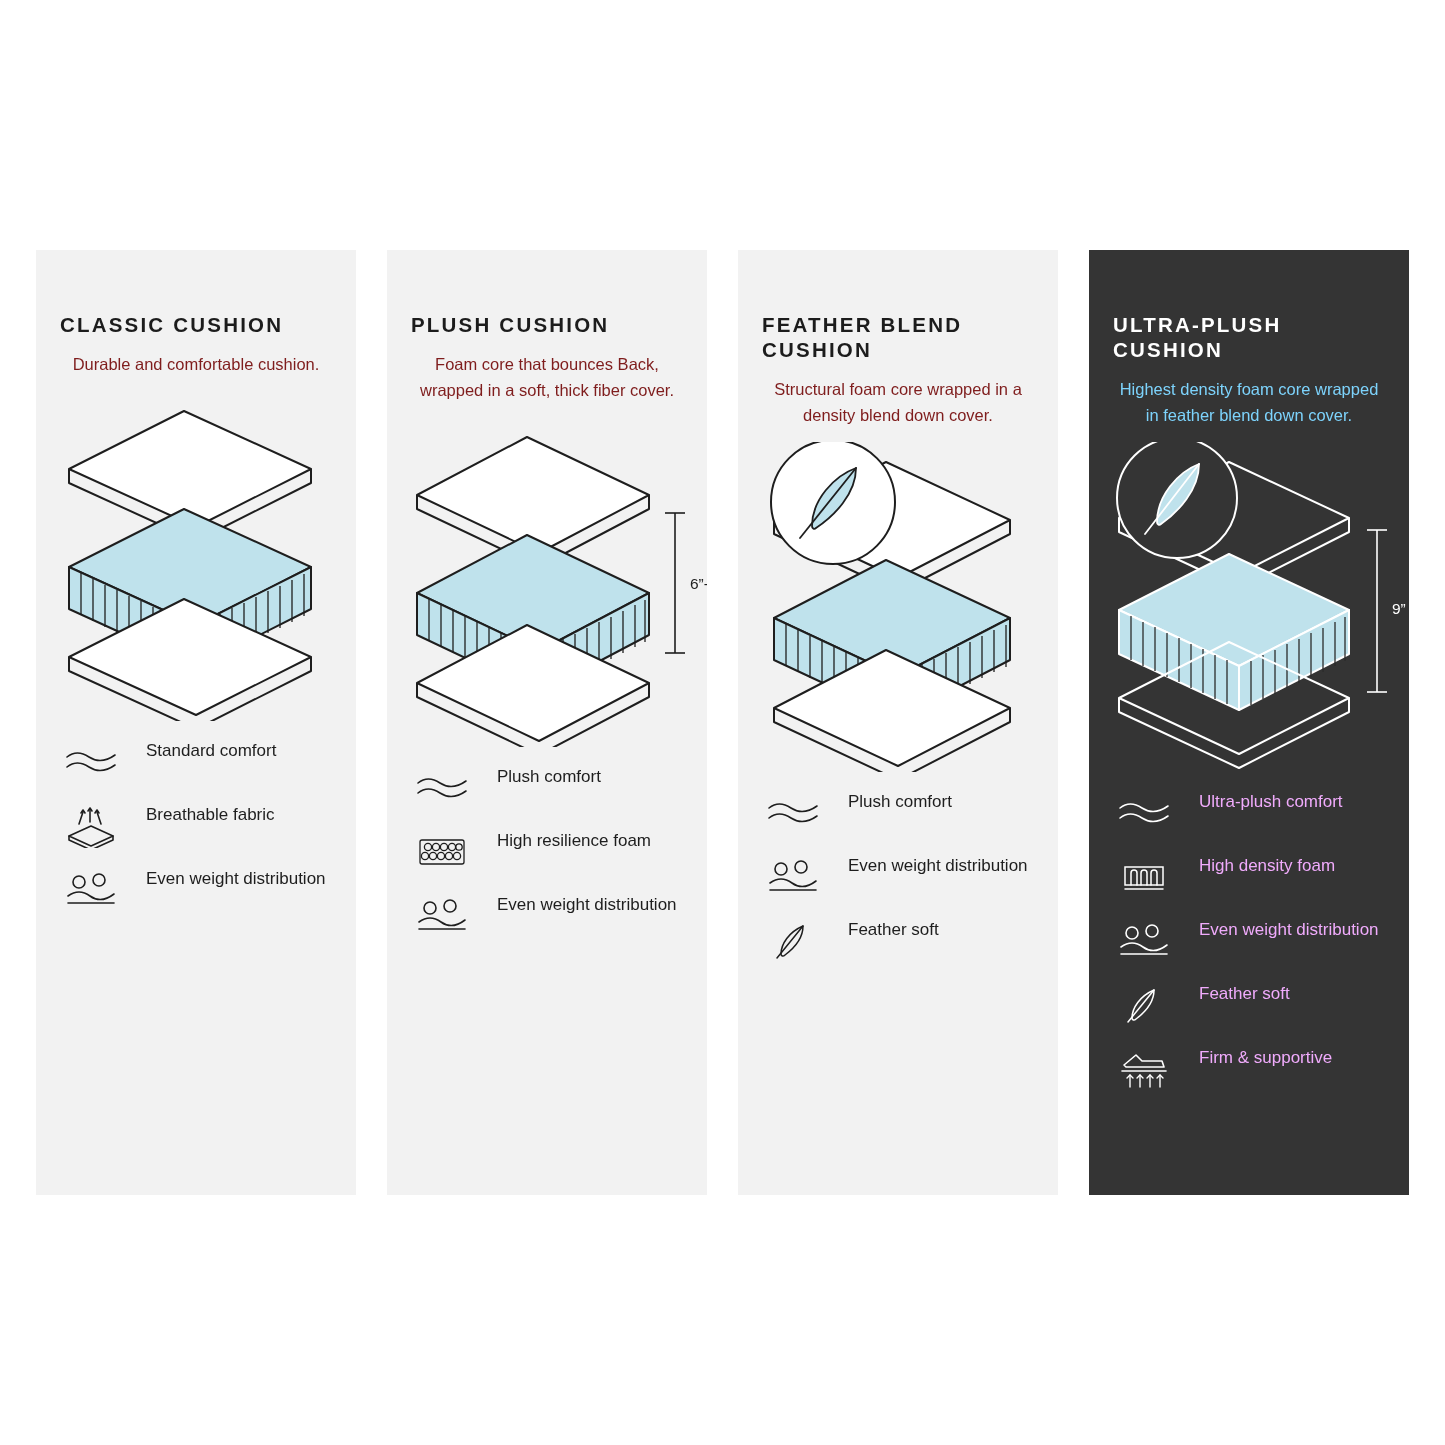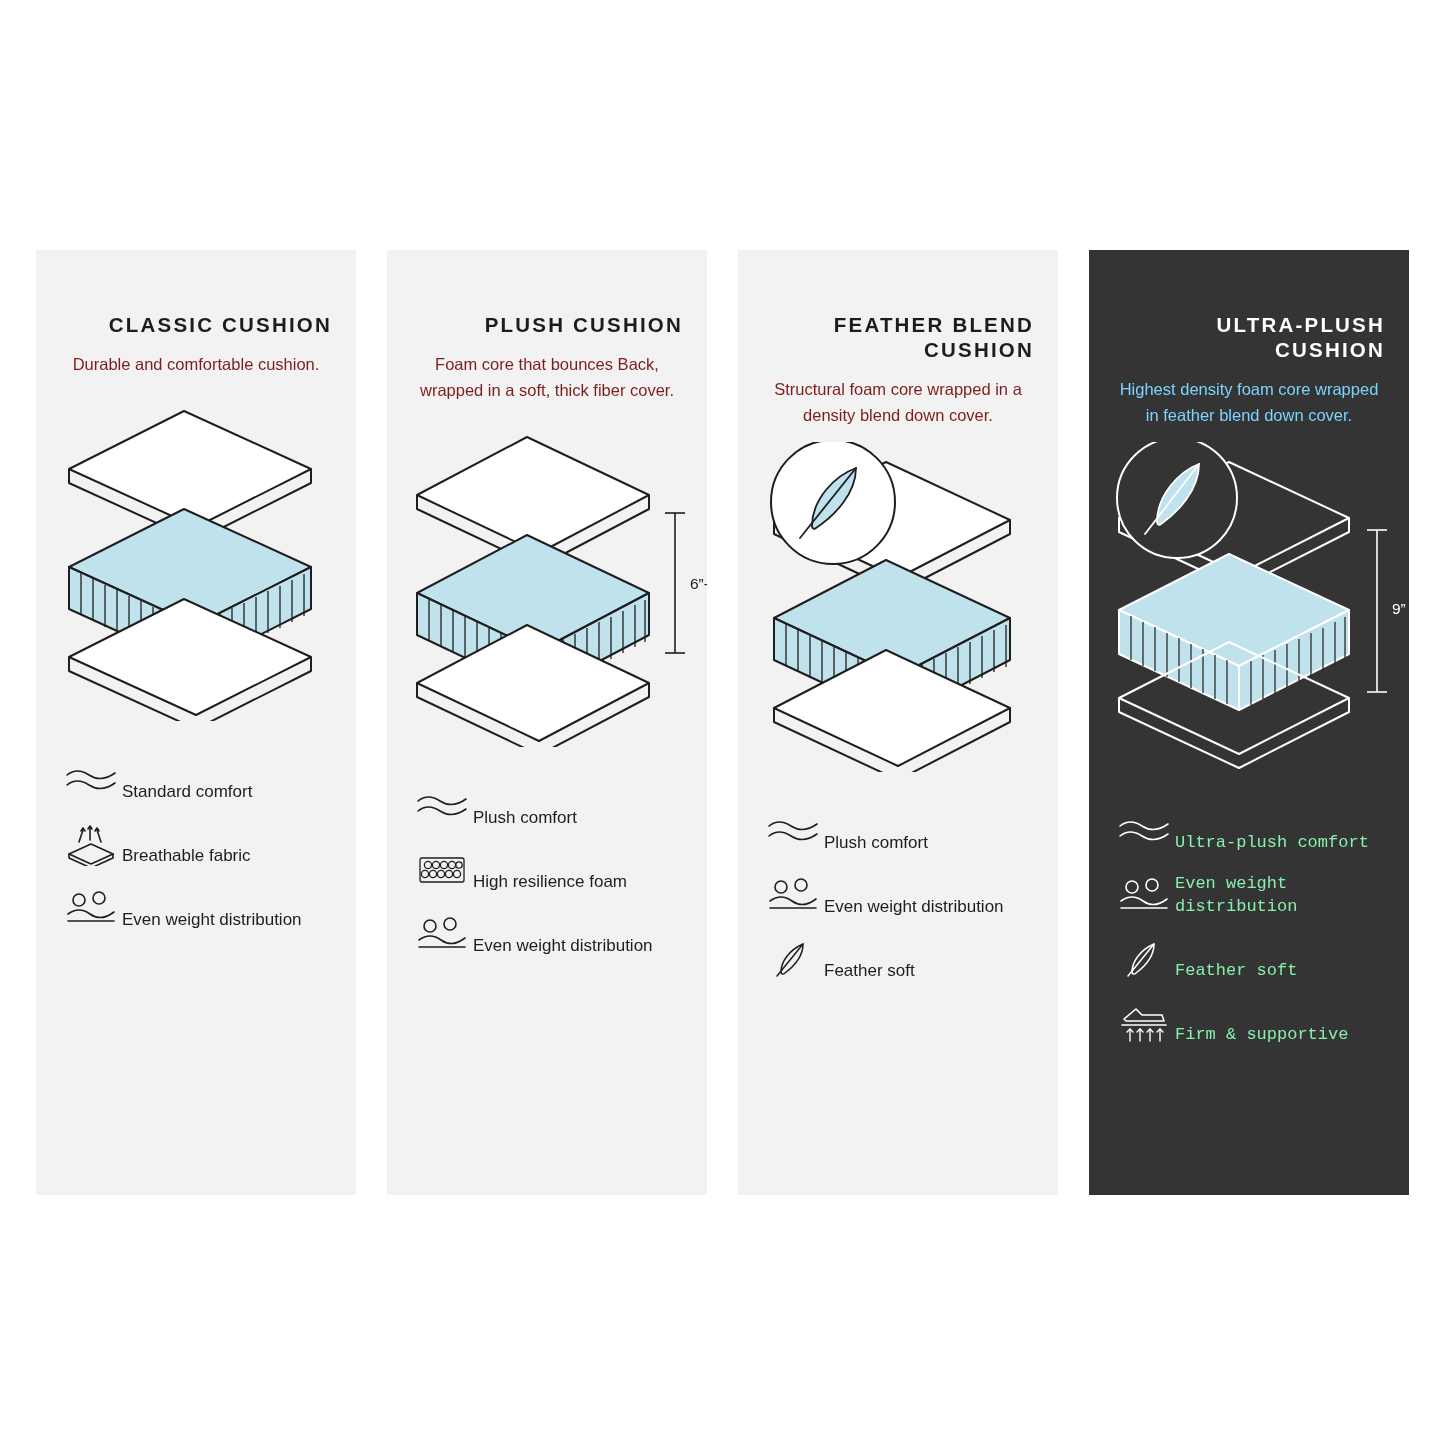--- a/index.html
+++ b/index.html
@@ -33,21 +33,21 @@
     height: 945px;
     background: #f2f2f2;
     padding: 0;
     overflow: hidden;
   }
   .card.dark {
     background: #343434;
   }
   .card-title {
     margin: 62px 24px 0 24px;
-    text-align: right;
+    text-align: left;
     font-size: 20.5px;
     font-weight: bold;
     letter-spacing: 2.2px;
     line-height: 25px;
     color: #1c1c1c;
     text-transform: uppercase;
   }
   .card.dark .card-title { color: #ffffff; }
   .card-sub {
     margin: 14px 30px 0 30px;
@@ -65,38 +65,38 @@
   }
   .art svg { display: block; }
 
   .features {
     margin: 18px 0 0 0;
     padding: 0 18px 0 24px;
     list-style: none;
   }
   .feature {
     display: flex;
-    align-items: flex-end;
-    gap: 0;
+    align-items: flex-start;
+    gap: 24px;
     min-height: 64px;
   }
   .feature .ficon {
     flex: 0 0 62px;
     width: 62px;
     height: 46px;
     display: flex;
     align-items: center;
     justify-content: center;
   }
   .feature .flabel {
     font-size: 17px;
     line-height: 23px;
     color: #1e1e1e;
   }
-  .card.dark .feature .flabel { color: #86efac; font-family: Liberation Mono, monospace; }
+  .card.dark .feature .flabel { color: #f0abfc; }
 
   .dim-label {
     font-size: 15.5px;
     fill: #1e1e1e;
   }
   .card.dark .dim-label { fill: #ffffff; }
 </style>
 </head>
 <body>
 
@@ -452,20 +452,34 @@
               <path d="M4 10 Q14 2 26 10 Q38 18 52 8"></path>
               <path d="M4 20 Q14 12 26 20 Q38 28 52 18"></path>
             </g>
               </svg>
           </span>
           <span class="flabel">Ultra-plush comfort</span>
         </li>
         <li class="feature">
           <span class="ficon">
             <svg width="56" height="40" viewBox="0 0 56 40">
+                <g fill="none" stroke="#ffffff" stroke-width="1.5" stroke-linecap="round">
+              <rect x="9" y="10" width="38" height="18"></rect>
+              <line x1="9" y1="32" x2="47" y2="32"></line>
+              <path d="M15 28 L15 16 Q15 13 18 13 Q21 13 21 16 L21 28"></path>
+              <path d="M25 28 L25 16 Q25 13 28 13 Q31 13 31 16 L31 28"></path>
+              <path d="M35 28 L35 16 Q35 13 38 13 Q41 13 41 16 L41 28"></path>
+            </g>
+              </svg>
+          </span>
+          <span class="flabel">High density foam</span>
+        </li>
+        <li class="feature">
+          <span class="ficon">
+            <svg width="56" height="40" viewBox="0 0 56 40">
                 <g fill="none" stroke="#ffffff" stroke-width="1.6" stroke-linecap="round">
               <circle cx="16" cy="12" r="6"></circle>
               <circle cx="36" cy="10" r="6"></circle>
               <path d="M5 26 Q16 18 27 26 Q38 34 51 24"></path>
               <line x1="5" y1="33" x2="51" y2="33"></line>
             </g>
               </svg>
           </span>
           <span class="flabel">Even weight distribution</span>
         </li>

